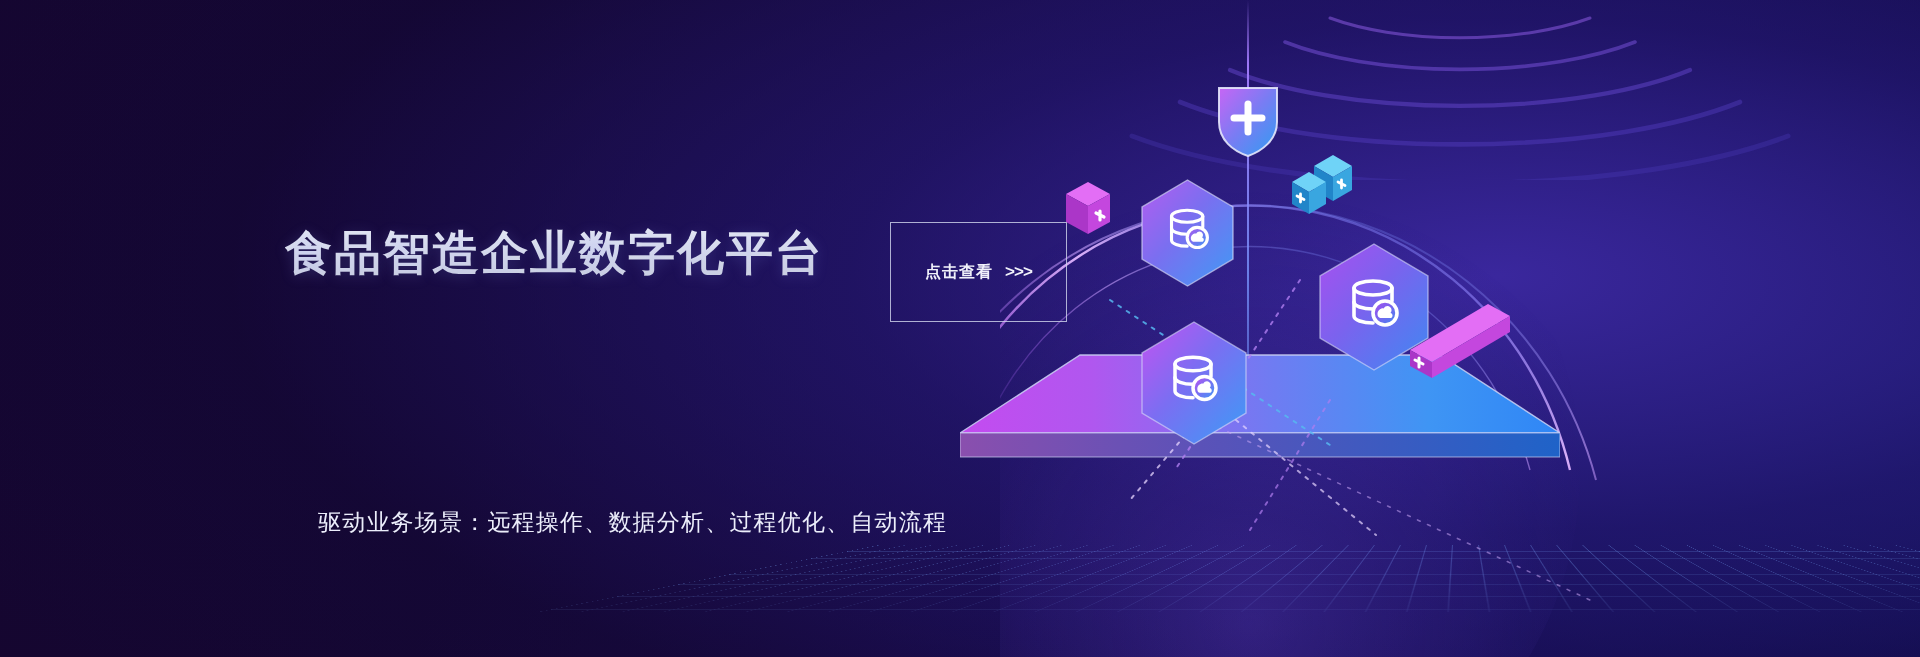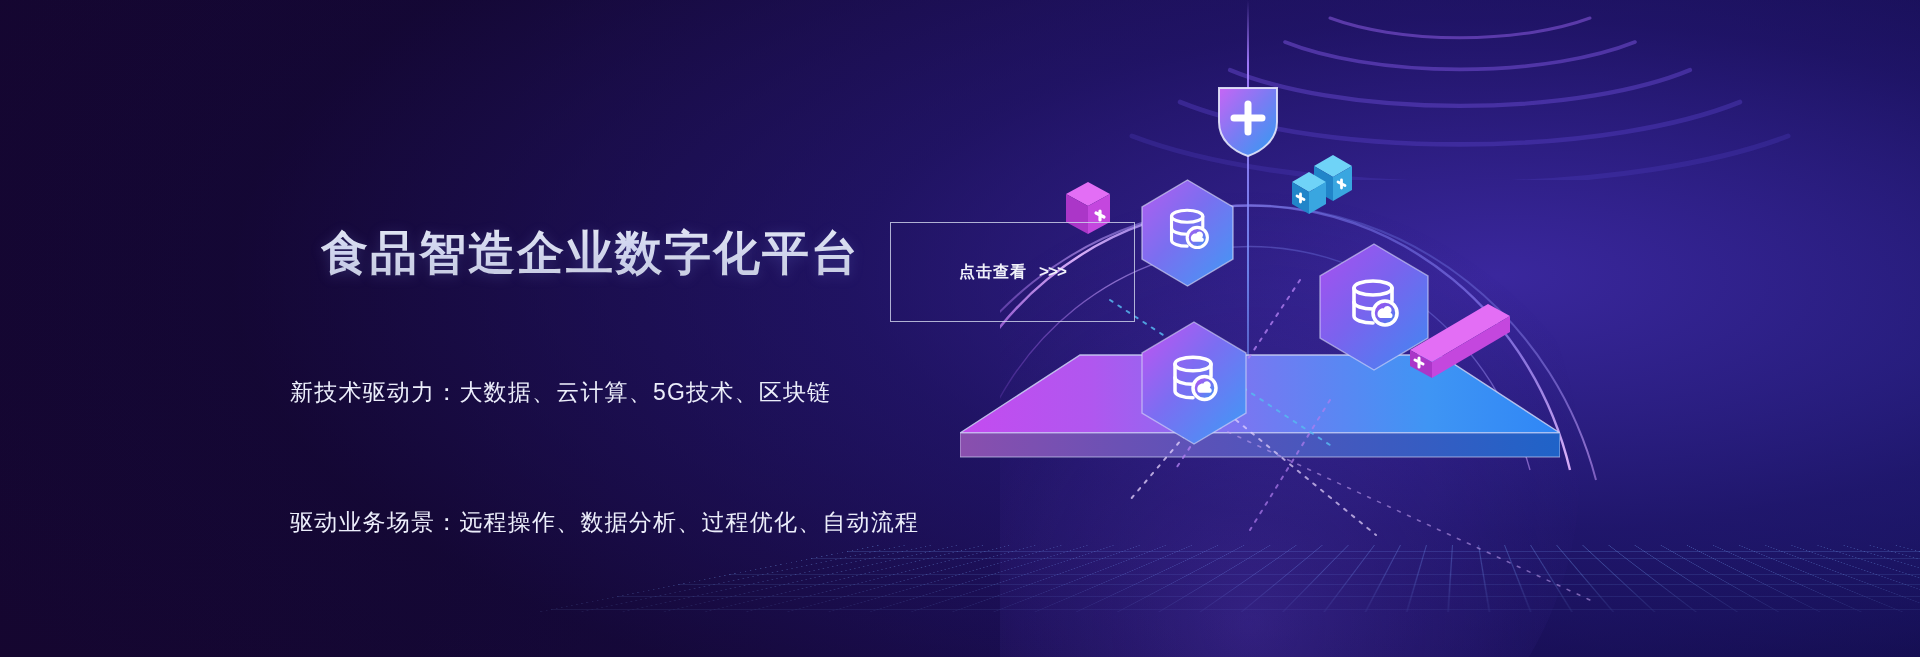--- a/index.html
+++ b/index.html
@@ -70,39 +70,38 @@
     position:absolute; left:285px; top:222px;
     display:flex; align-items:center; gap:0;
   }
   .title {
     font-size:47px; font-weight:bold; letter-spacing:2px;
     color:#dfe2ef; white-space:nowrap;
     background:linear-gradient(180deg,#e9ecf6 0%, #c9cede 100%);
     -webkit-background-clip:text; background-clip:text;
     -webkit-text-fill-color:transparent;
     text-shadow:0 2px 14px rgba(140,150,255,.22);
-    margin-left:36px;
   }
   .cta {
     position:absolute; left:890px; top:222px;
-    width:245px; height:100px;
+    width:177px; height:100px;
     border:1px solid rgba(208,212,235,.82);
     display:flex; align-items:center; justify-content:center;
   }
   .cta-inner {
     display:flex; align-items:center; gap:12px;
     font-size:16px; font-weight:bold; color:#f0f1fa; letter-spacing:1px;
     white-space:nowrap;
   }
   .cta-arrows { font-size:17px; font-weight:bold; color:#f0f1fa; letter-spacing:-1px; }
 
   .para { position:absolute; left:290px; color:#eceefb; font-size:23px; letter-spacing:1.2px; white-space:nowrap; }
   .p1 { top:377px; }
   .p2 { top:424px; }
-  .p3 { top:507px; }
+  .p3 { top:507px;margin-left:28px; }
 </style>
 </head>
 <body>
 
 <div class="banner">
 
   <div class="illus">
 
     <div class="floor"></div>
 
@@ -289,17 +288,16 @@
       <span class="title">食品智造企业数字化平台</span>
     </div>
 
     <div class="cta">
       <span class="cta-inner">
         <span>点击查看</span>
         <span class="cta-arrows">&gt;&gt;&gt;</span>
       </span>
     </div>
 
-    <div class="para p1">新技术驱动力：大数据、云计算、5G技术、区块链</div>
     <div class="para p3">驱动业务场景：远程操作、数据分析、过程优化、自动流程</div>
 
   </div>
 </div>
 
 </body></html>

